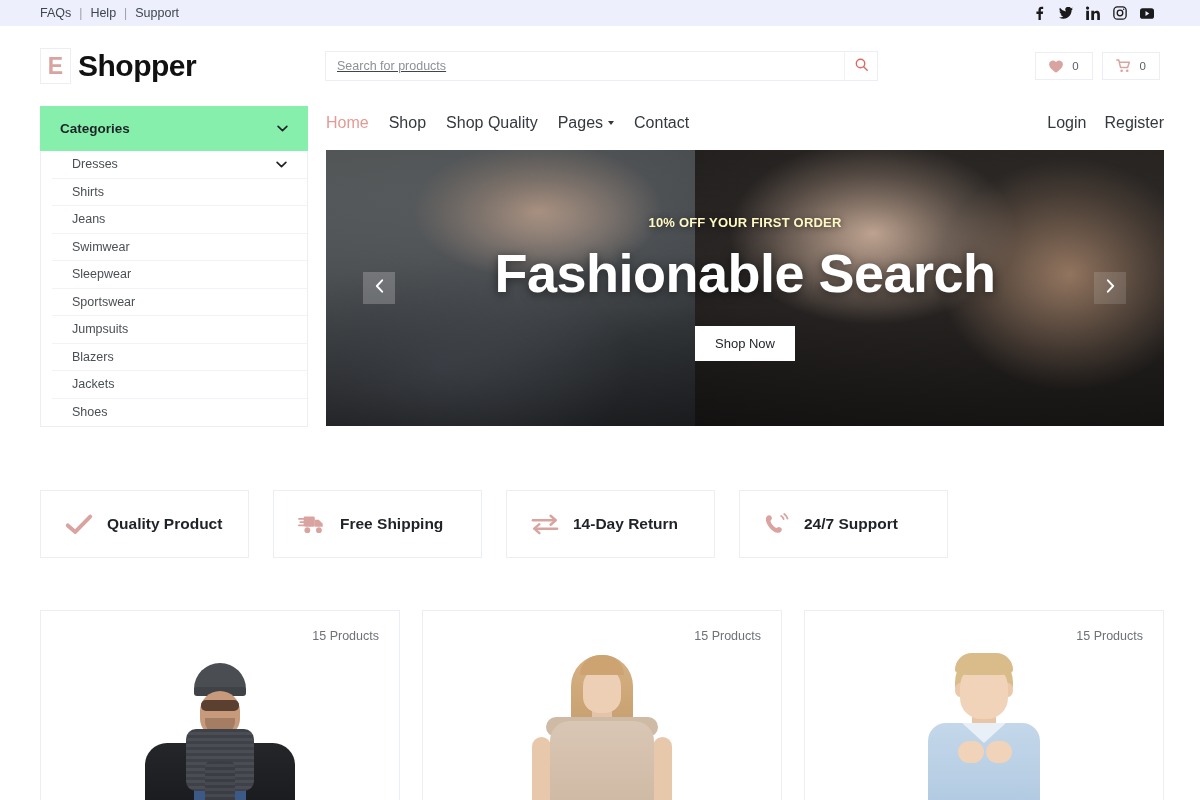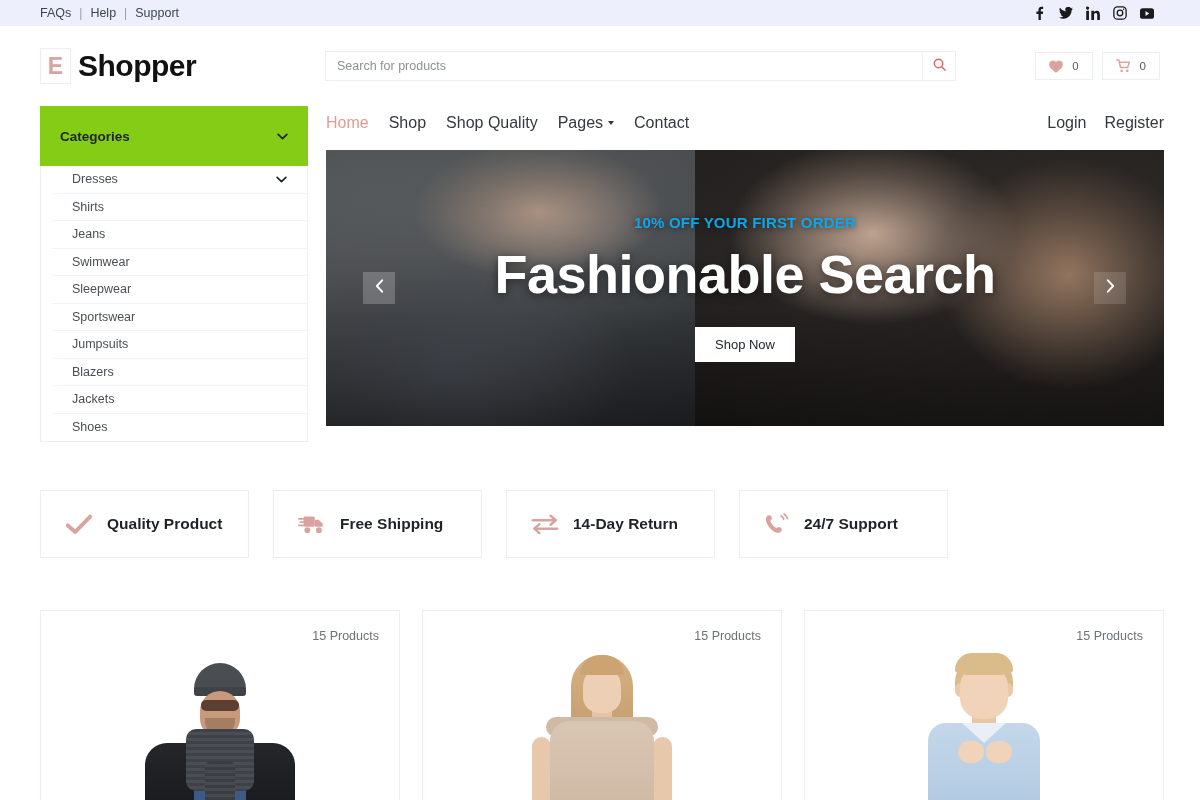--- a/index.html
+++ b/index.html
@@ -33,22 +33,22 @@
   .brand { display: flex; align-items: center; gap: 7px; width: 285px; }
   .brand-badge {
     width: 31px; height: 36px; border: 1px solid #eceef5; background: #fff;
     display: flex; align-items: center; justify-content: center;
     font-size: 23px; font-weight: 700; color: #D9A3A0; line-height: 1;
   }
   .brand-name { font-size: 30px; font-weight: 700; color: #111; letter-spacing: -0.5px; }
 
   .searchwrap {
     display: flex; align-items: stretch;
-    width: 631px; height: 30px;
-    border: 1px solid #eceef5; background: #fff;
+    width: 553px; height: 30px;
+    border: 1px solid #eceef5; background: #fff; text-decoration: underline;
   }
   .searchwrap input {
     flex: 1; border: 0; outline: none; background: transparent;
     font-family: "Liberation Sans", sans-serif; font-size: 12.5px;
     color: #53575b; padding: 0 11px;
   }
   .searchwrap input::placeholder { color: #8c9196; }
   .search-btn {
     width: 33px; border: 0; border-left: 1px solid #f1f2f7; background: #fff;
     display: flex; align-items: center; justify-content: center;
@@ -63,21 +63,21 @@
     font-size: 11.5px; color: #5a5f64;
   }
   .mini-btn .mini-ic { color: #D9A3A0; display: flex; }
 
   
   .stage { position: relative; height: 694px; }
 
   
   .sidebar { position: absolute; left: 40px; top: 0; width: 268px; }
   .cat-head {
-    height: 60px; background: #84cc16; color: #1f2327;
+    height: 45px; background: #86efac; color: #1f2327;
     display: flex; align-items: center; justify-content: space-between;
     padding: 0 20px; font-size: 13.5px; font-weight: 700; cursor: pointer;
   }
   .cat-list { border: 1px solid #eceef5; border-top: 0; background: #fff; padding-left: 11px; }
   .cat-item {
     height: 27.5px; display: flex; align-items: center; justify-content: space-between;
     padding: 0 20px; font-size: 12.5px; color: #4a4f54;
     border-bottom: 1px solid #f2f3f8; cursor: pointer;
   }
   .cat-item:last-child { border-bottom: 0; }
@@ -113,21 +113,21 @@
       radial-gradient(ellipse 40% 60% at 80% 45%, #caa183 0%, rgba(202,161,131,0) 70%),
       linear-gradient(200deg, #4a4440 0%, #322e2c 45%, #201d1c 100%);
   }
   .hero-img .vig { position: absolute; inset: 0;
     background: radial-gradient(ellipse 85% 75% at 50% 45%, rgba(0,0,0,0.05) 0%, rgba(0,0,0,0.55) 100%); }
   .hero-content {
     position: absolute; inset: 0; display: flex; flex-direction: column;
     align-items: center; justify-content: center; gap: 0;
   }
   .hero-kicker {
-    color: #0ea5e9; font-size: 15px; font-weight: 700; letter-spacing: 0.2px;
+    color: #fef9c3; font-size: 13px; font-weight: 700; letter-spacing: 0.2px;
     text-shadow: 0 1px 6px rgba(0,0,0,.55);
   }
   .hero-title {
     color: #fff; font-size: 54px; font-weight: 700; letter-spacing: -0.5px;
     margin: 12px 0 22px; text-shadow: 0 2px 10px rgba(0,0,0,.5);
   }
   .hero-cta {
     background: #fff; color: #23272b; border: 0; cursor: pointer;
     font-family: "Liberation Sans", sans-serif; font-size: 13px;
     padding: 10px 20px;

